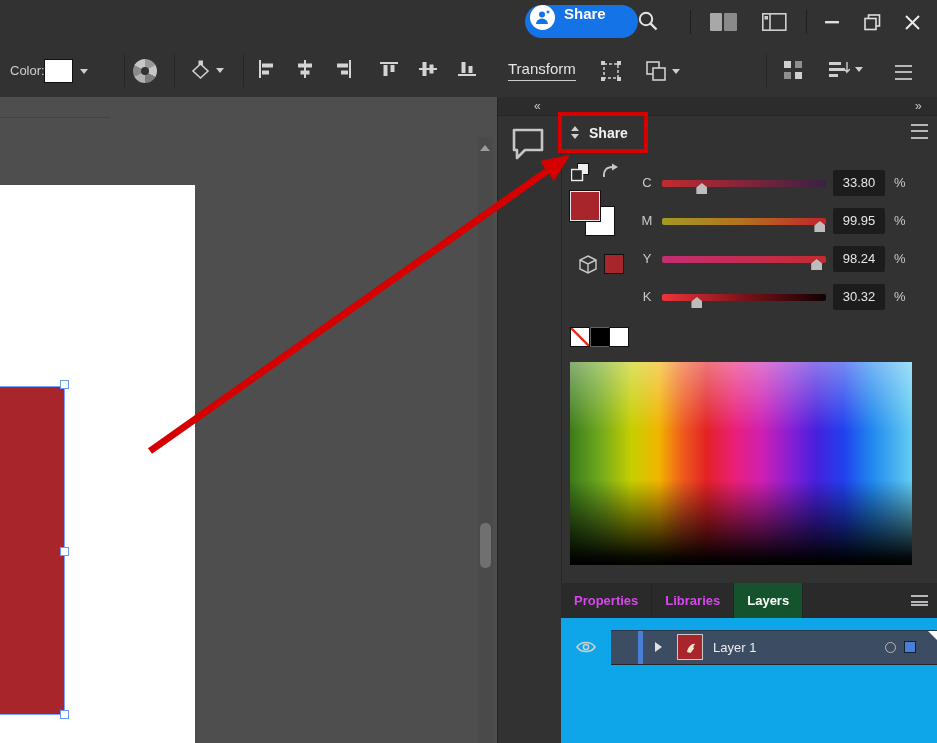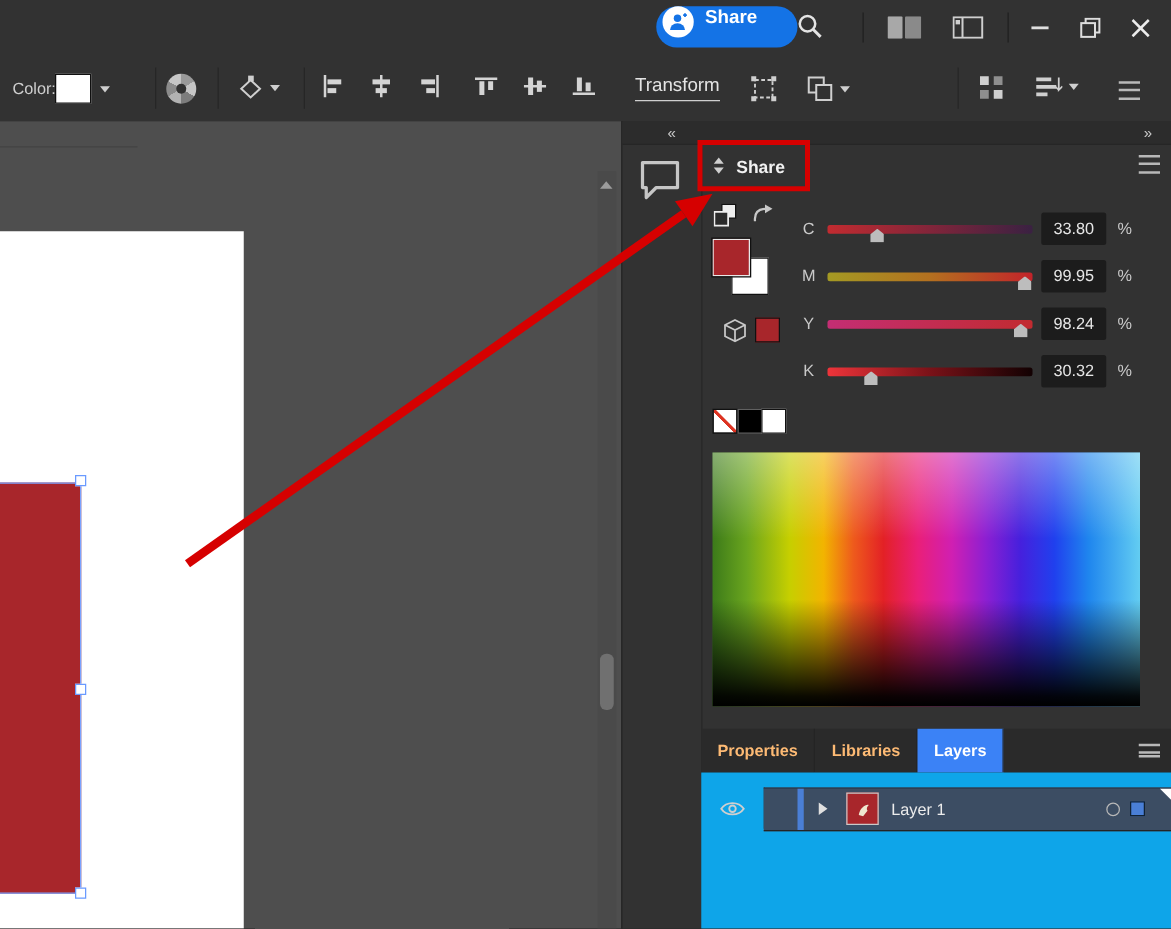--- a/index.html
+++ b/index.html
@@ -72,22 +72,22 @@
   .sw-none{left:72px;background:linear-gradient(to top right,#fff 44%,#d32 46%,#d32 54%,#fff 56%);border:1px solid #111;}
   .sw-black{left:92px;background:#000;border:1px solid #616161;}
   .sw-white{left:111px;background:#fff;border:1px solid #111;}
 
   .spectrum{position:absolute;left:72px;top:265px;width:342px;height:203px;
     background:
       linear-gradient(to bottom, rgba(255,255,255,.38) 0%, rgba(255,255,255,0) 34%, rgba(0,0,0,0) 58%, rgba(0,0,0,.95) 96%, #000 100%),
       linear-gradient(to right,#3c7a1a 0%,#6aa51e 8%,#c6cf00 18%,#f2b400 26%,#ee5a1c 33%,#e32126 40%,#ea1f78 48%,#d01fb2 56%,#8c1fd2 64%,#4620dd 72%,#2040ee 80%,#1f86ee 88%,#63cdf2 100%);}
 
   .tabsbar{position:absolute;left:63px;top:486px;width:377px;height:35px;background:#2a2a2a;border-bottom:1px solid #1f1f1f;display:flex;}
-  .tab{height:35px;display:flex;align-items:center;padding:0 13px;font-size:13px;font-weight:600;color:#fdba74;border-right:1px solid #242424;}
-  .tab.active{background:#3b82f6;color:#fff;}
+  .tab{height:35px;display:flex;align-items:center;padding:0 13px;font-size:13px;font-weight:600;color:#d946ef;border-right:1px solid #242424;}
+  .tab.active{background:#14532d;color:#fff;}
   .tabsbar .burger{position:absolute;right:10px;top:12px;}
 
   .layersbody{position:absolute;left:63px;top:521px;width:377px;height:125px;background:#0ea5e9;}
   .layer-row{position:absolute;left:0;top:12px;width:377px;height:33px;}
   .eye-zone{position:absolute;left:0;top:0;width:50px;height:33px;border-right:1px solid #262626;display:flex;align-items:center;justify-content:center;}
   .sel-zone{position:absolute;left:50px;top:0;right:0;height:33px;background:#3c4d63;border-top:1px solid #2a3a4e;border-bottom:1px solid #242424;}
   .accent-bar{position:absolute;left:27px;top:0;width:5px;height:33px;background:#4a7fd6;}
   .row-chev{position:absolute;left:44px;top:11px;width:0;height:0;border-top:5px solid transparent;border-bottom:5px solid transparent;border-left:7px solid #e0e0e0;}
   .layer-thumb{position:absolute;left:66px;top:3px;width:26px;height:26px;border:1px solid #c9c9c9;box-sizing:border-box;display:flex;align-items:center;justify-content:center;}
   .layer-name{position:absolute;left:102px;top:0;line-height:33px;font-size:13px;color:#ececec;}

